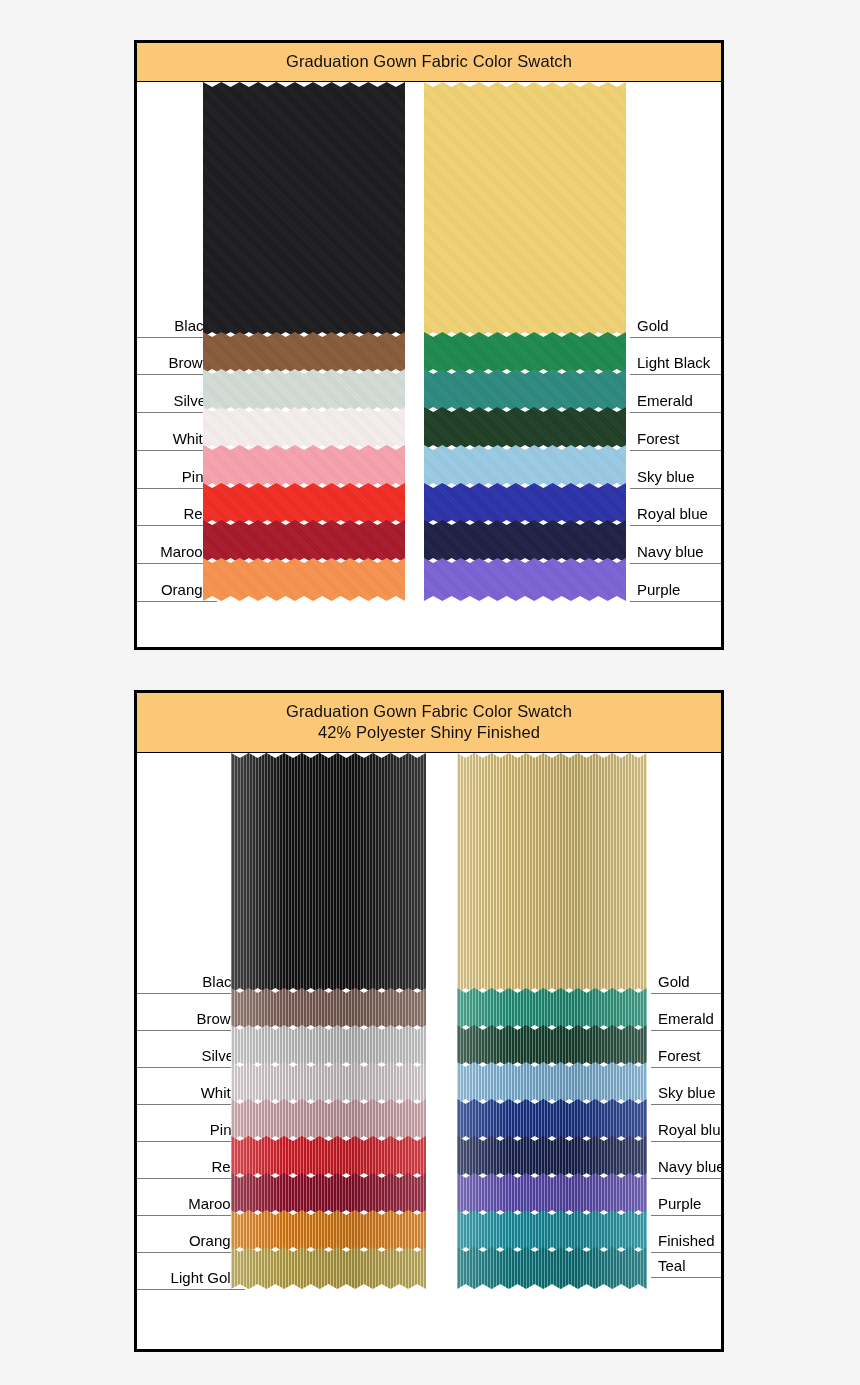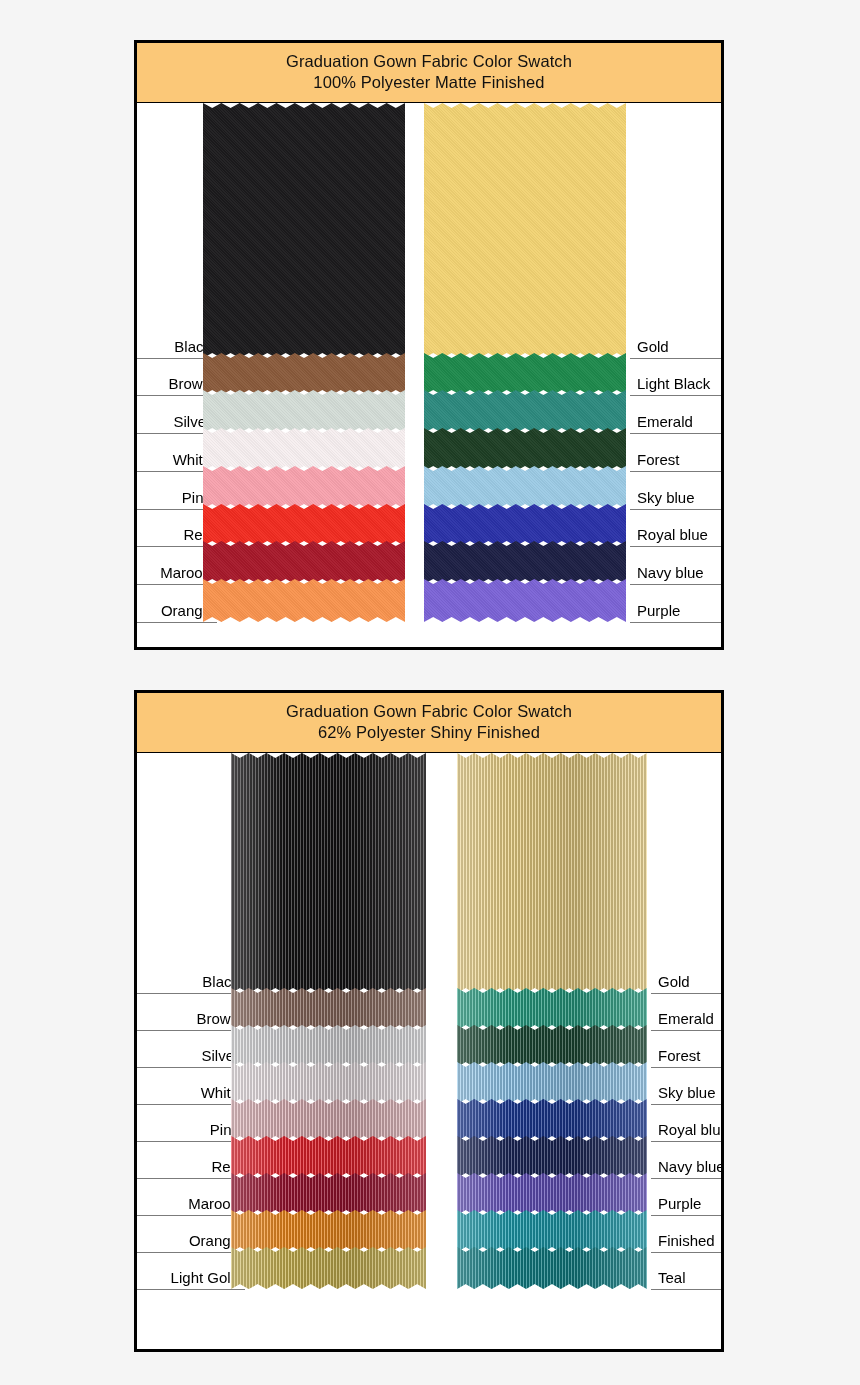--- a/index.html
+++ b/index.html
@@ -108,21 +108,20 @@
 
 </style>
 </head>
 <body>
 
 <div class="page">
 
   <div class="card" id="card-matte">
     <div class="card-header">
       <div class="line">Graduation Gown Fabric Color Swatch</div>
-      <div class="line">100% Polyester Matte Finished</div>
     </div>
     <div class="swatch-body" id="body-matte">
       <div class="col col-left" id="matte-col-left" style="height: 519px;">
           <div class="chip" style="top: 0px; height: 255px; background: rgb(27, 26, 28); clip-path: polygon(0% 0px, 4.55% 5px, 9.09% 0px, 13.64% 5px, 18.18% 0px, 22.73% 5px, 27.27% 0px, 31.82% 5px, 36.36% 0px, 40.91% 5px, 45.45% 0px, 50% 5px, 54.55% 0px, 59.09% 5px, 63.64% 0px, 68.18% 5px, 72.73% 0px, 77.27% 5px, 81.82% 0px, 86.36% 5px, 90.91% 0px, 95.45% 5px, 100% 0px, 100% calc(100% + 0px), 95.45% calc(100% - 5px), 90.91% calc(100% + 0px), 86.36% calc(100% - 5px), 81.82% calc(100% + 0px), 77.27% calc(100% - 5px), 72.73% calc(100% + 0px), 68.18% calc(100% - 5px), 63.64% calc(100% + 0px), 59.09% calc(100% - 5px), 54.55% calc(100% + 0px), 50% calc(100% - 5px), 45.45% calc(100% + 0px), 40.91% calc(100% - 5px), 36.36% calc(100% + 0px), 31.82% calc(100% - 5px), 27.27% calc(100% + 0px), 22.73% calc(100% - 5px), 18.18% calc(100% + 0px), 13.64% calc(100% - 5px), 9.09% calc(100% + 0px), 4.55% calc(100% - 5px), 0% calc(100% + 0px)); z-index: 1;">
             <div class="tex-matte"></div>
           </div>
           <div class="chip" style="top: 250px; height: 42px; background: rgb(138, 90, 59); clip-path: polygon(0% 0px, 4.55% 5px, 9.09% 0px, 13.64% 5px, 18.18% 0px, 22.73% 5px, 27.27% 0px, 31.82% 5px, 36.36% 0px, 40.91% 5px, 45.45% 0px, 50% 5px, 54.55% 0px, 59.09% 5px, 63.64% 0px, 68.18% 5px, 72.73% 0px, 77.27% 5px, 81.82% 0px, 86.36% 5px, 90.91% 0px, 95.45% 5px, 100% 0px, 100% calc(100% + 0px), 95.45% calc(100% - 5px), 90.91% calc(100% + 0px), 86.36% calc(100% - 5px), 81.82% calc(100% + 0px), 77.27% calc(100% - 5px), 72.73% calc(100% + 0px), 68.18% calc(100% - 5px), 63.64% calc(100% + 0px), 59.09% calc(100% - 5px), 54.55% calc(100% + 0px), 50% calc(100% - 5px), 45.45% calc(100% + 0px), 40.91% calc(100% - 5px), 36.36% calc(100% + 0px), 31.82% calc(100% - 5px), 27.27% calc(100% + 0px), 22.73% calc(100% - 5px), 18.18% calc(100% + 0px), 13.64% calc(100% - 5px), 9.09% calc(100% + 0px), 4.55% calc(100% - 5px), 0% calc(100% + 0px)); z-index: 2;">
             <div class="tex-matte"></div>
           </div>
           <div class="chip" style="top: 287px; height: 43px; background: rgb(212, 221, 215); clip-path: polygon(0% 0px, 4.55% 5px, 9.09% 0px, 13.64% 5px, 18.18% 0px, 22.73% 5px, 27.27% 0px, 31.82% 5px, 36.36% 0px, 40.91% 5px, 45.45% 0px, 50% 5px, 54.55% 0px, 59.09% 5px, 63.64% 0px, 68.18% 5px, 72.73% 0px, 77.27% 5px, 81.82% 0px, 86.36% 5px, 90.91% 0px, 95.45% 5px, 100% 0px, 100% calc(100% + 0px), 95.45% calc(100% - 5px), 90.91% calc(100% + 0px), 86.36% calc(100% - 5px), 81.82% calc(100% + 0px), 77.27% calc(100% - 5px), 72.73% calc(100% + 0px), 68.18% calc(100% - 5px), 63.64% calc(100% + 0px), 59.09% calc(100% - 5px), 54.55% calc(100% + 0px), 50% calc(100% - 5px), 45.45% calc(100% + 0px), 40.91% calc(100% - 5px), 36.36% calc(100% + 0px), 31.82% calc(100% - 5px), 27.27% calc(100% + 0px), 22.73% calc(100% - 5px), 18.18% calc(100% + 0px), 13.64% calc(100% - 5px), 9.09% calc(100% + 0px), 4.55% calc(100% - 5px), 0% calc(100% + 0px)); z-index: 3;">
@@ -221,21 +220,21 @@
           <div class="label-row row-right" style="top: 519px; width: 91px;">
             <div class="label">Purple</div>
           </div>
         </div>
     </div>
   </div>
 
   <div class="card" id="card-shiny">
     <div class="card-header">
       <div class="line">Graduation Gown Fabric Color Swatch</div>
-      <div class="line">62% Polyester Shiny Finished</div>
+      <div class="line">42% Polyester Shiny Finished</div>
     </div>
     <div class="swatch-body" id="body-shiny">
       <div class="col col-left" id="shiny-col-left" style="height: 536px; left: 94px; width: 195px;">
           <div class="chip" style="top: 0px; height: 240px; background: rgb(20, 19, 20); clip-path: polygon(0% 0px, 4.55% 5px, 9.09% 0px, 13.64% 5px, 18.18% 0px, 22.73% 5px, 27.27% 0px, 31.82% 5px, 36.36% 0px, 40.91% 5px, 45.45% 0px, 50% 5px, 54.55% 0px, 59.09% 5px, 63.64% 0px, 68.18% 5px, 72.73% 0px, 77.27% 5px, 81.82% 0px, 86.36% 5px, 90.91% 0px, 95.45% 5px, 100% 0px, 100% calc(100% + 0px), 95.45% calc(100% - 5px), 90.91% calc(100% + 0px), 86.36% calc(100% - 5px), 81.82% calc(100% + 0px), 77.27% calc(100% - 5px), 72.73% calc(100% + 0px), 68.18% calc(100% - 5px), 63.64% calc(100% + 0px), 59.09% calc(100% - 5px), 54.55% calc(100% + 0px), 50% calc(100% - 5px), 45.45% calc(100% + 0px), 40.91% calc(100% - 5px), 36.36% calc(100% + 0px), 31.82% calc(100% - 5px), 27.27% calc(100% + 0px), 22.73% calc(100% - 5px), 18.18% calc(100% + 0px), 13.64% calc(100% - 5px), 9.09% calc(100% + 0px), 4.55% calc(100% - 5px), 0% calc(100% + 0px)); z-index: 1;">
             <div class="tex-shiny"></div>
             <div class="sheen"></div>
           </div>
           <div class="chip" style="top: 235px; height: 42px; background: rgb(138, 106, 94); clip-path: polygon(0% 0px, 4.55% 5px, 9.09% 0px, 13.64% 5px, 18.18% 0px, 22.73% 5px, 27.27% 0px, 31.82% 5px, 36.36% 0px, 40.91% 5px, 45.45% 0px, 50% 5px, 54.55% 0px, 59.09% 5px, 63.64% 0px, 68.18% 5px, 72.73% 0px, 77.27% 5px, 81.82% 0px, 86.36% 5px, 90.91% 0px, 95.45% 5px, 100% 0px, 100% calc(100% + 0px), 95.45% calc(100% - 5px), 90.91% calc(100% + 0px), 86.36% calc(100% - 5px), 81.82% calc(100% + 0px), 77.27% calc(100% - 5px), 72.73% calc(100% + 0px), 68.18% calc(100% - 5px), 63.64% calc(100% + 0px), 59.09% calc(100% - 5px), 54.55% calc(100% + 0px), 50% calc(100% - 5px), 45.45% calc(100% + 0px), 40.91% calc(100% - 5px), 36.36% calc(100% + 0px), 31.82% calc(100% - 5px), 27.27% calc(100% + 0px), 22.73% calc(100% - 5px), 18.18% calc(100% + 0px), 13.64% calc(100% - 5px), 9.09% calc(100% + 0px), 4.55% calc(100% - 5px), 0% calc(100% + 0px)); z-index: 2;">
             <div class="tex-shiny"></div>
             <div class="sheen"></div>
@@ -354,20 +353,20 @@
           </div>
           <div class="label-row row-right" style="top: 425px; width: 70px;">
             <div class="label">Navy blue</div>
           </div>
           <div class="label-row row-right" style="top: 462px; width: 70px;">
             <div class="label">Purple</div>
           </div>
           <div class="label-row row-right" style="top: 499px; width: 70px;">
             <div class="label">Finished</div>
           </div>
-          <div class="label-row row-right" style="top: 536px; width: 70px;">
+          <div class="label-row row-right" style="top: 524px; width: 70px;">
             <div class="label">Teal</div>
           </div>
         </div>
     </div>
   </div>
 
 </div>
 
 </body></html>

